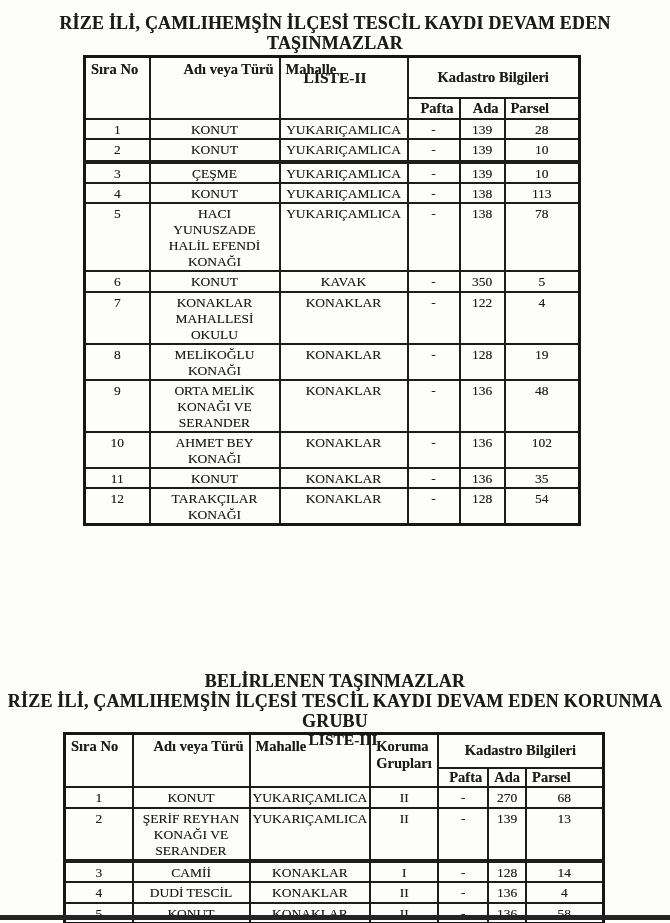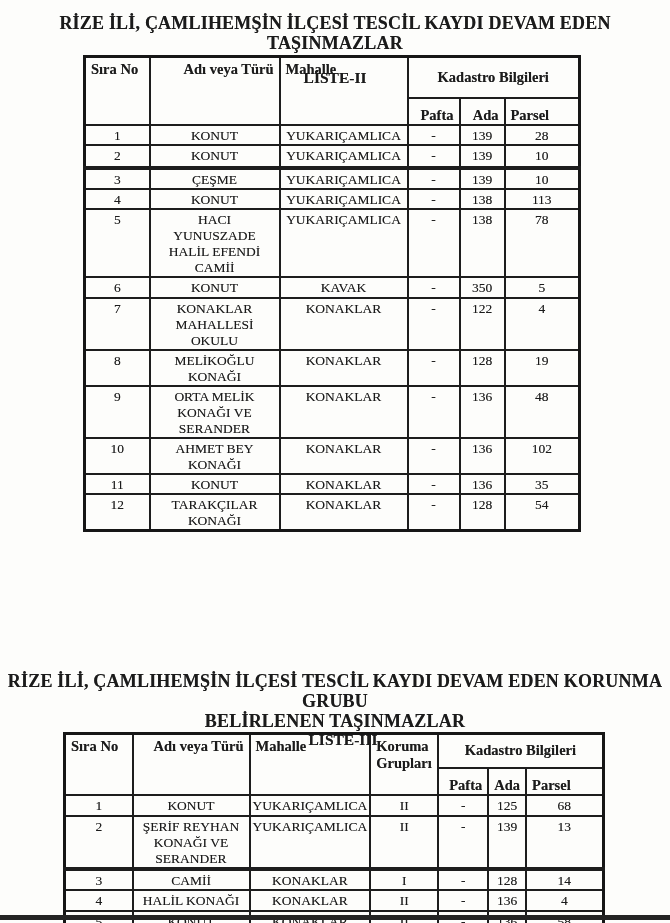--- a/index.html
+++ b/index.html
@@ -52,21 +52,21 @@
     font-size: 14.5px;
     font-weight: bold;
     vertical-align: top;
     padding: 3px 5px 0 5px;
     line-height: 17px;
     text-shadow: 0 0 0.5px rgba(20,20,20,0.5);
   }
   .doc-table th.center { text-align: right; }
   .doc-table th.left   { text-align: left; }
   .doc-table th.group  { vertical-align: middle; text-align: center; padding-top: 0; border-radius: 16px; }
-  .doc-table th.sub    { vertical-align: middle; padding-top: 8px; }
+  .doc-table th.sub    { vertical-align: middle; padding-top: 0; }
   .doc-table td {
     font-size: 13.5px;
     text-align: center;
     vertical-align: top;
     padding: 2px 2px 0 2px;
     line-height: 16px;
     text-shadow: 0 0 0.4px rgba(25,25,25,0.45);
   }
   .doc-table tr.thick-top > td { border-top-width: 4px; }
   .bottom-rule {
@@ -142,21 +142,21 @@
             <td>YUKARIÇAMLICA</td>
             <td>-</td>
             <td>138</td>
             <td>113</td>
           </tr>
           <tr style="height: 65px;">
             <td>5</td>
             <td>HACI
 YUNUSZADE
 HALİL EFENDİ
-CAMİİ</td>
+KONAĞI</td>
             <td>YUKARIÇAMLICA</td>
             <td>-</td>
             <td>138</td>
             <td>78</td>
           </tr>
           <tr style="height: 21px;">
             <td>6</td>
             <td>KONUT</td>
             <td>KAVAK</td>
             <td>-</td>
@@ -216,22 +216,22 @@
             <td>KONAKLAR</td>
             <td>-</td>
             <td>128</td>
             <td>54</td>
           </tr>
         </tbody>
       </table>
   </div>
 
   <div class="section-title" style="top:671px;">
+    <div class="title-line">BELİRLENEN TAŞINMAZLAR</div>
     <div class="title-line">RİZE İLİ, ÇAMLIHEMŞİN İLÇESİ TESCİL KAYDI DEVAM EDEN KORUNMA GRUBU</div>
-    <div class="title-line">BELİRLENEN TAŞINMAZLAR</div>
     <div class="list-label" style="margin-top:0;padding-left:16px;">LİSTE-III</div>
   </div>
 
   <div class="table-wrap" style="left:63px; top:732px;">
     <table class="doc-table">
         <colgroup>
           <col style="width: 68px;">
           <col style="width: 117px;">
           <col style="width: 115px;">
           <col style="width: 68px;">
@@ -254,21 +254,21 @@
             <th class="sub left">Parsel</th>
           </tr>
         </thead>
         <tbody>
           <tr style="height: 21px;">
             <td>1</td>
             <td>KONUT</td>
             <td>YUKARIÇAMLICA</td>
             <td>II</td>
             <td>-</td>
-            <td>125</td>
+            <td>270</td>
             <td>68</td>
           </tr>
           <tr style="height: 45px;">
             <td>2</td>
             <td>ŞERİF REYHAN
 KONAĞI VE
 SERANDER</td>
             <td>YUKARIÇAMLICA</td>
             <td>II</td>
             <td>-</td>
@@ -279,21 +279,21 @@
             <td>3</td>
             <td>CAMİİ</td>
             <td>KONAKLAR</td>
             <td>I</td>
             <td>-</td>
             <td>128</td>
             <td>14</td>
           </tr>
           <tr style="height: 21px;">
             <td>4</td>
-            <td>HALİL KONAĞI</td>
+            <td>DUDİ TESCİL</td>
             <td>KONAKLAR</td>
             <td>II</td>
             <td>-</td>
             <td>136</td>
             <td>4</td>
           </tr>
           <tr style="height: 20px;">
             <td>5</td>
             <td>KONUT</td>
             <td>KONAKLAR</td>

